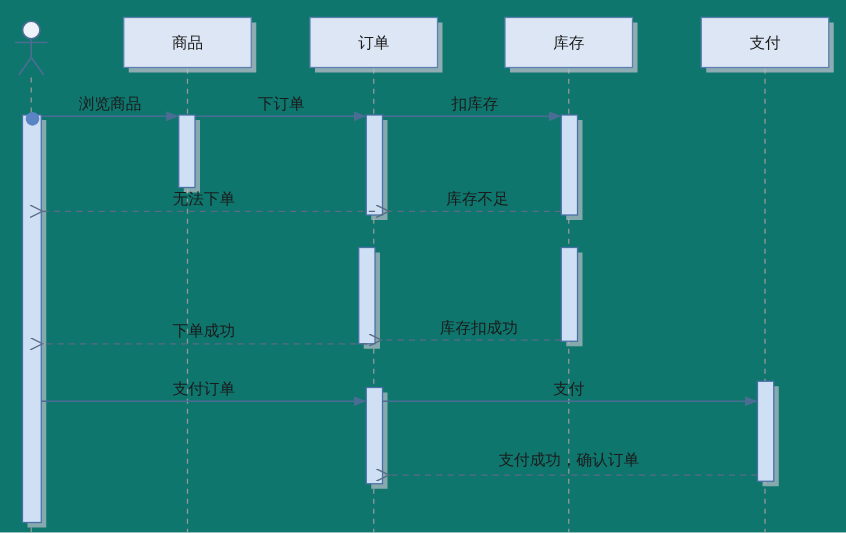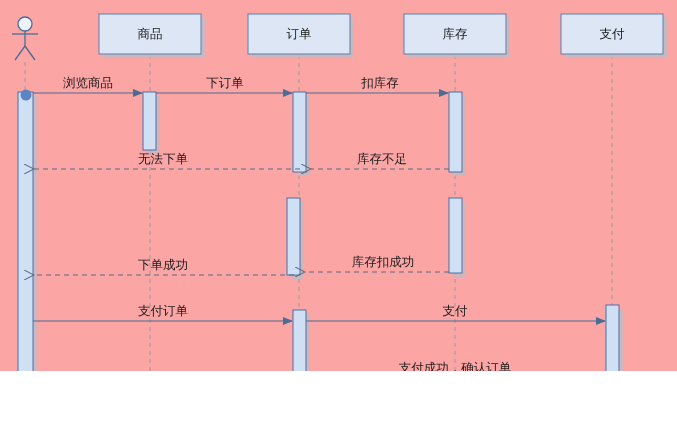--- a/index.html
+++ b/index.html
@@ -7,22 +7,22 @@
     margin: 0;
     padding: 0;
     background: #ffffff;
   }
   body {
     font-family: "Liberation Sans", "DejaVu Sans", sans-serif;
   }
   #canvas {
     position: relative;
     width: 677px;
-    height: 371px;
-    background: #fca5a5;
+    height: 426px;
+    background: #0f766e;
     overflow: hidden;
   }
   #diagram-svg {
     position: absolute;
     left: 0;
     top: 0;
     width: 677px;
     height: 426px;
   }
   .lifeline-box-rect {

